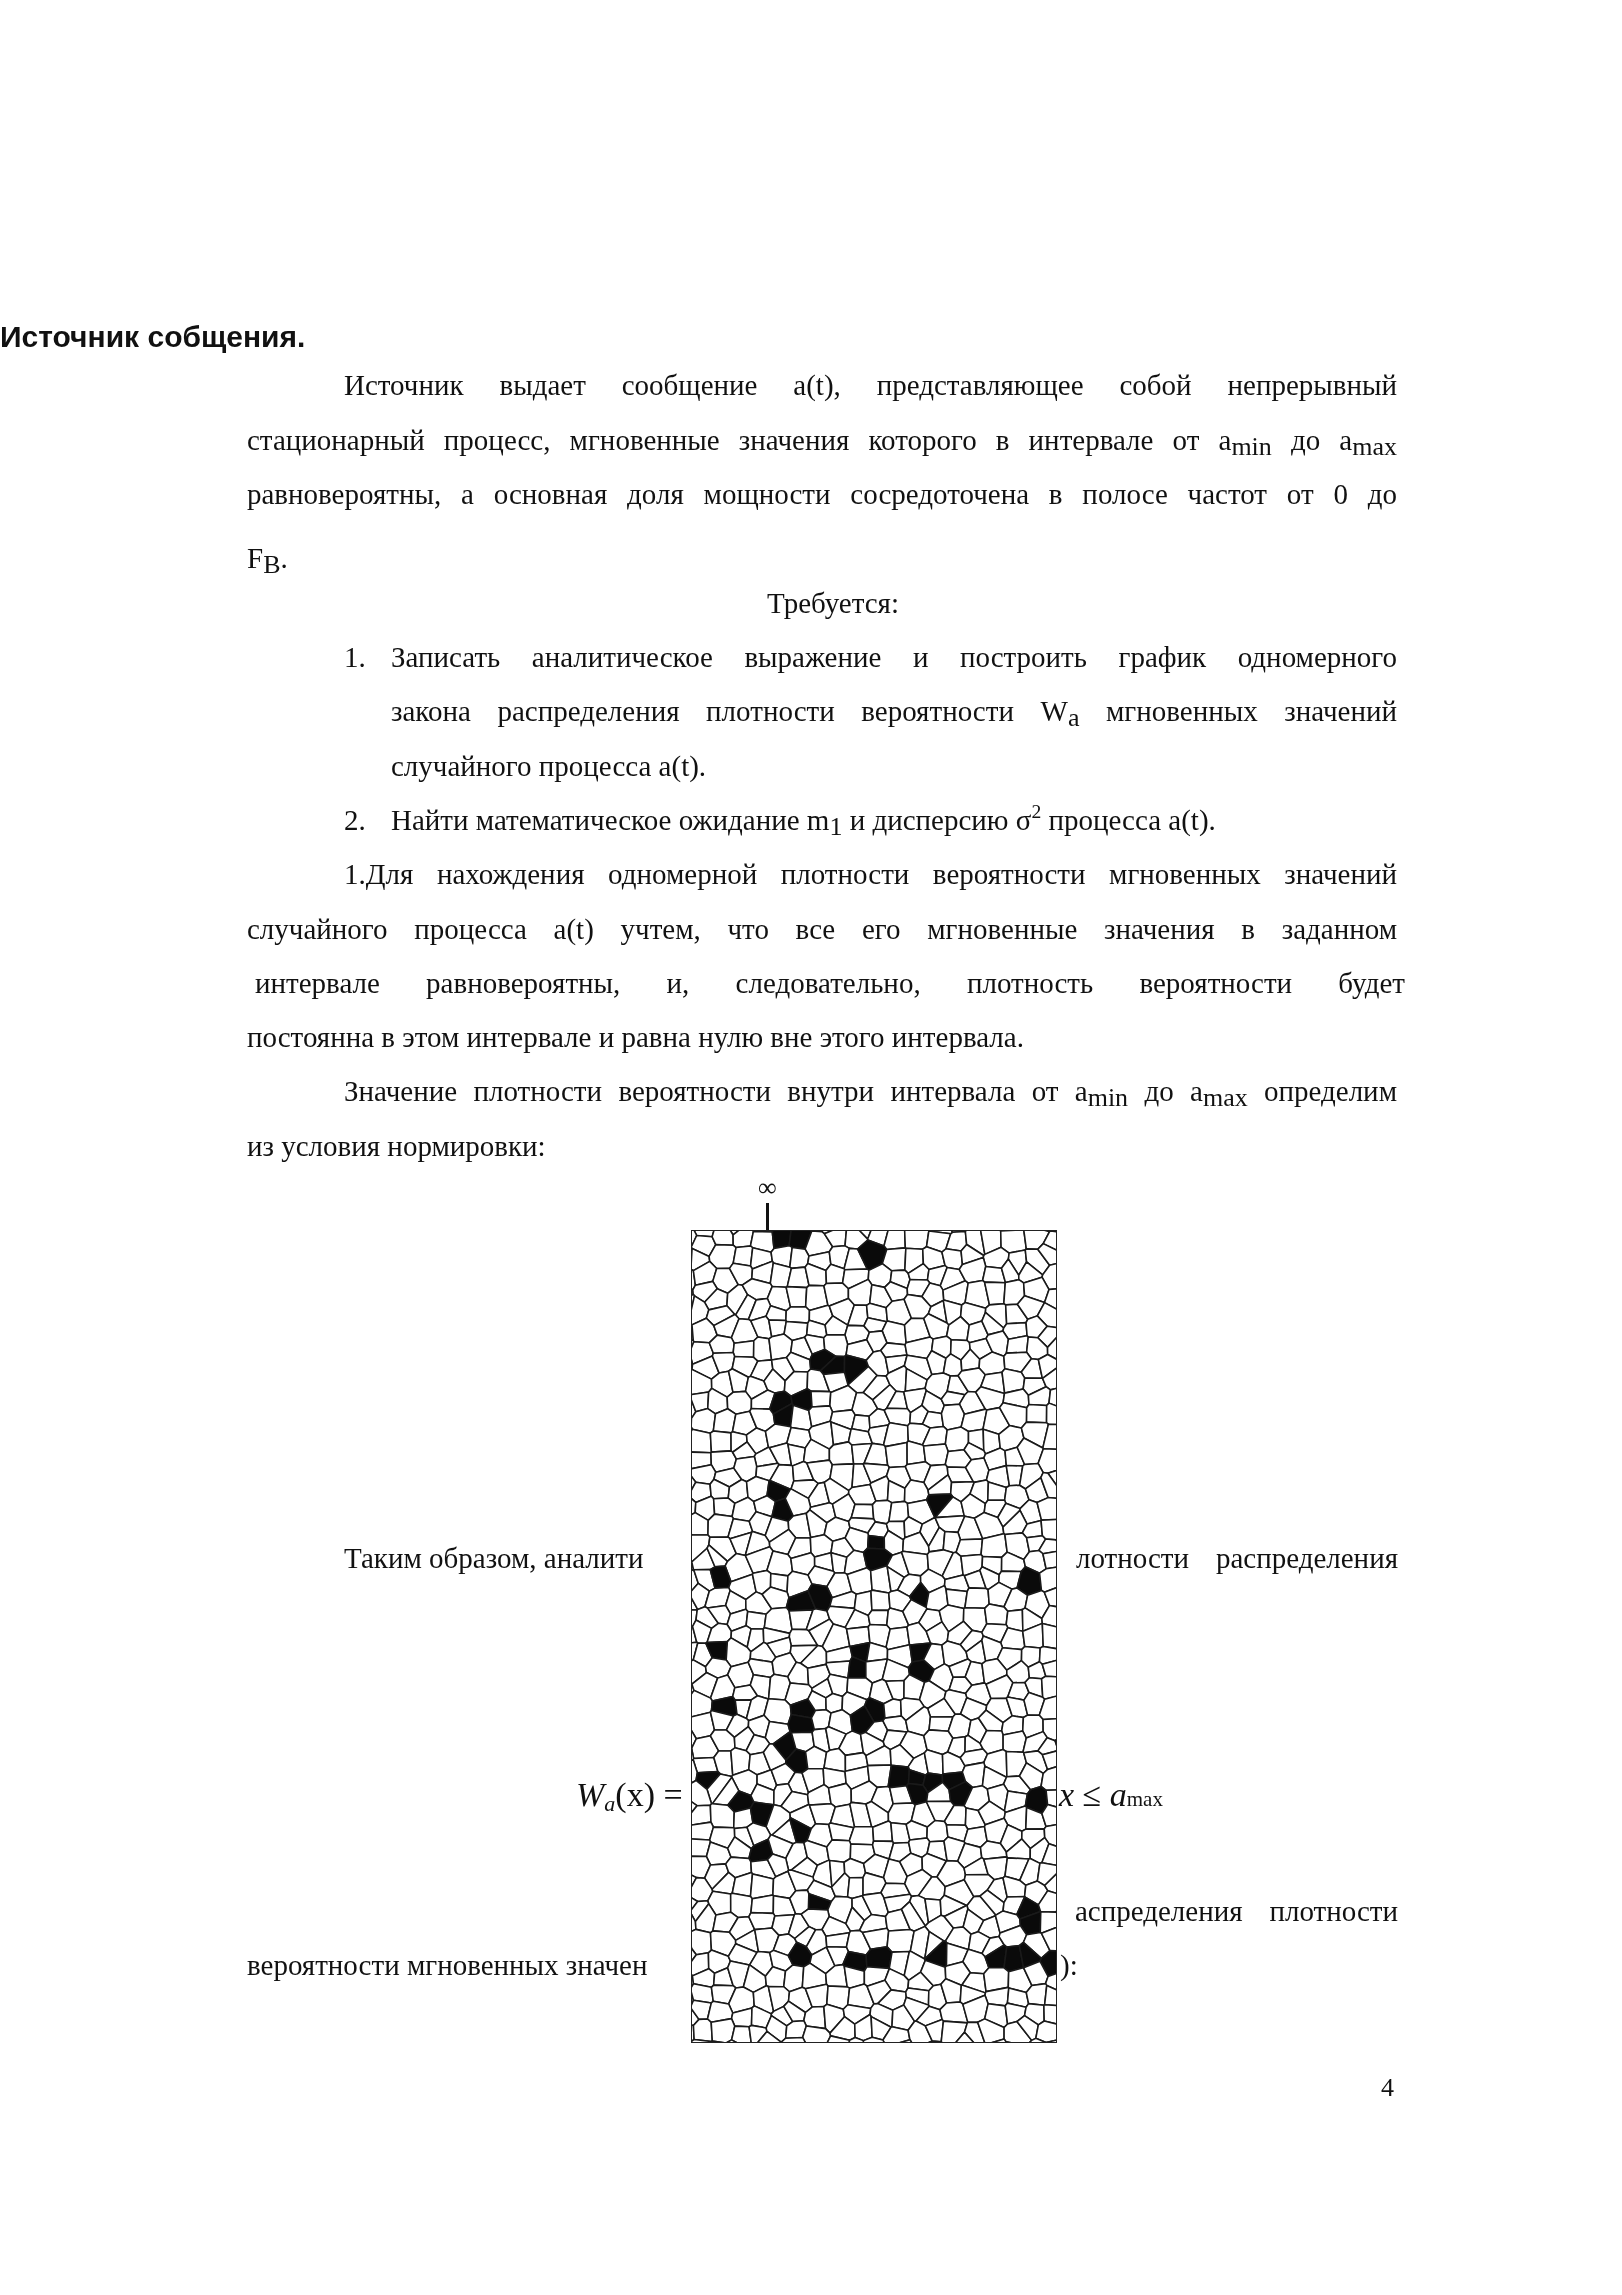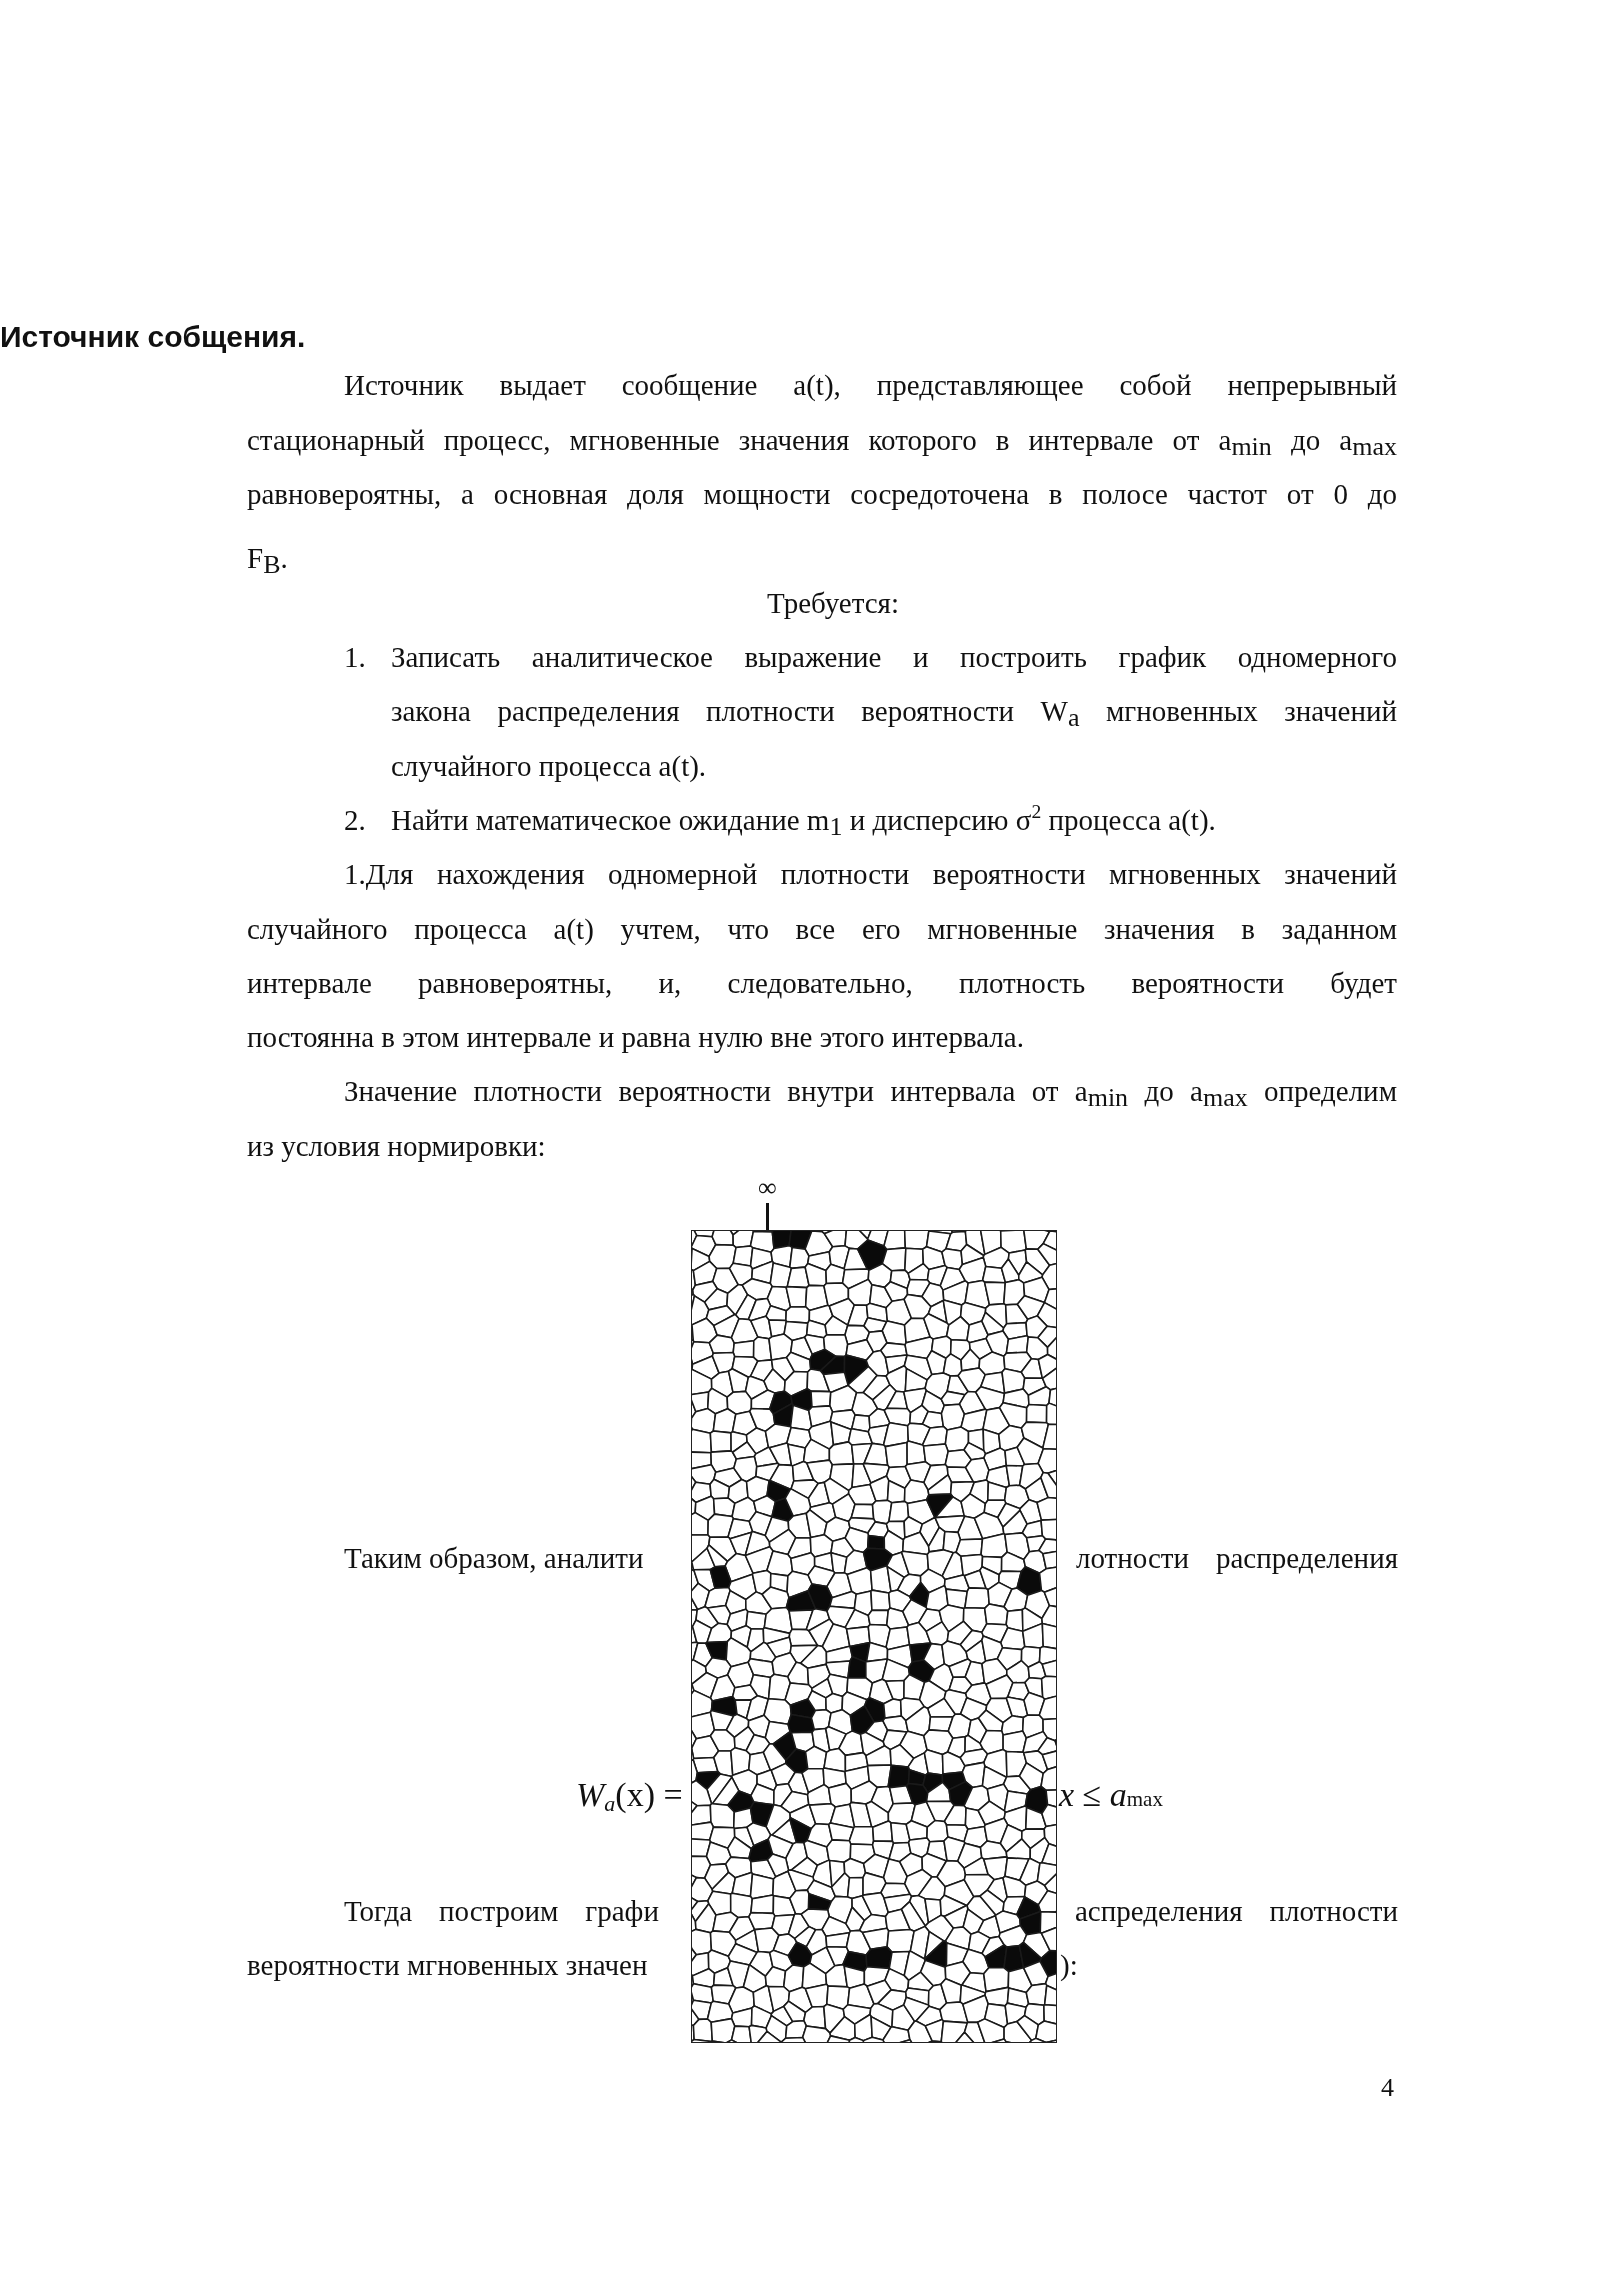--- a/index.html
+++ b/index.html
@@ -44,35 +44,34 @@
   <div class="li-num" style="top:638px;">1.</div>
   <div class="line just li-text" style="top:638px;">Записать аналитическое выражение и построить график одномерного</div>
   <div class="line li-text" style="top:747px;">случайного процесса a(t).</div>
   <div class="line just li-text" style="top:692px;"><span>закона распределения плотности вероятности W</span><sub>a</sub><span> мгновенных значений</span></div>
 
   <div class="li-num" style="top:801px;">2.</div>
   <div class="line li-text" style="top:801px;"><span>Найти математическое ожидание m</span><sub>1</sub><span> и дисперсию σ</span><sup>2</sup><span> процесса a(t).</span></div>
 
   <div class="line just indent" style="top:855px;">1.Для нахождения одномерной плотности вероятности мгновенных значений</div>
   <div class="line just" style="top:910px;">случайного процесса a(t) учтем, что все его мгновенные значения в заданном</div>
-  <div class="line just" style="top:964px;">интервале равновероятны, и, следовательно, плотность вероятности будет</div>
+  <div class="line just" style="top:964px;margin-left:8px;">интервале равновероятны, и, следовательно, плотность вероятности будет</div>
   <div class="line" style="top:1018px;">постоянна в этом интервале и равна нулю вне этого интервала.</div>
   <div class="line just indent" style="top:1072px;"><span>Значение плотности вероятности внутри интервала от a</span><sub>min</sub><span> до a</span><sub>max</sub><span> определим</span></div>
   <div class="line" style="top:1127px;">из условия нормировки:</div>
 
   <div class="peek" style="left:758px; top:1173px; font-size:26px;">∞</div>
   <div style="position:absolute; left:766px; top:1203px; width:2.6px; height:29px; background:#111;"></div>
 
   <div class="line" style="top:1539px; width:auto; padding-left:97px;">Таким образом, аналити</div>
   <div class="line" style="top:1539px; left:1060px; width:338px; text-align:right; word-spacing:19.6px;">лотности распределения</div>
 
   <div class="formula" style="left:576px; top:1775px;"><span>W</span><sub>a</sub><span class="up">(x) =</span></div>
   <div class="formula" style="left:1059px; top:1775px;"><span>x</span><span class="up"> ≤ </span><span>a</span><span class="up" style="font-size:21px;">max</span></div>
 
-  <div class="line" style="top:1892px; width:auto; padding-left:97px; word-spacing:19.6px;">Тогда построим графи</div>
   <div class="line" style="top:1892px; left:1059px; width:339px; text-align:right; word-spacing:19.6px;">аспределения плотности</div>
   <div class="line" style="top:1946px; width:auto;">вероятности мгновенных значен</div>
   <div class="line" style="top:1946px; left:1060px; width:auto;">):</div>
 
   <div class="mosaic">
     <svg id="mosaic-svg" viewBox="0 0 559 1243" preserveAspectRatio="none">
         <polygon points="-71.7,-79.1 26.7,-79.1 23.4,-53.2 0.4,-6.6 -71.7,2.4" fill="#ffffff" stroke="#1a1a1a" stroke-width="2.4" stroke-linejoin="round"></polygon>
         <polygon points="7.2,6.9 0.4,-6.6 23.4,-53.2 34.4,-3.1 30.9,8.8" fill="#ffffff" stroke="#1a1a1a" stroke-width="2.4" stroke-linejoin="round"></polygon>
         <polygon points="25.7,-71.4 72.6,-71.4 57.2,-3.7 34.4,-3.1 23.4,-53.2" fill="#ffffff" stroke="#1a1a1a" stroke-width="2.4" stroke-linejoin="round"></polygon>
         <polygon points="71.6,-67.0 87.1,-67.0 88.5,-14.2 63.1,6.1 57.2,-3.7" fill="#ffffff" stroke="#1a1a1a" stroke-width="2.4" stroke-linejoin="round"></polygon>

